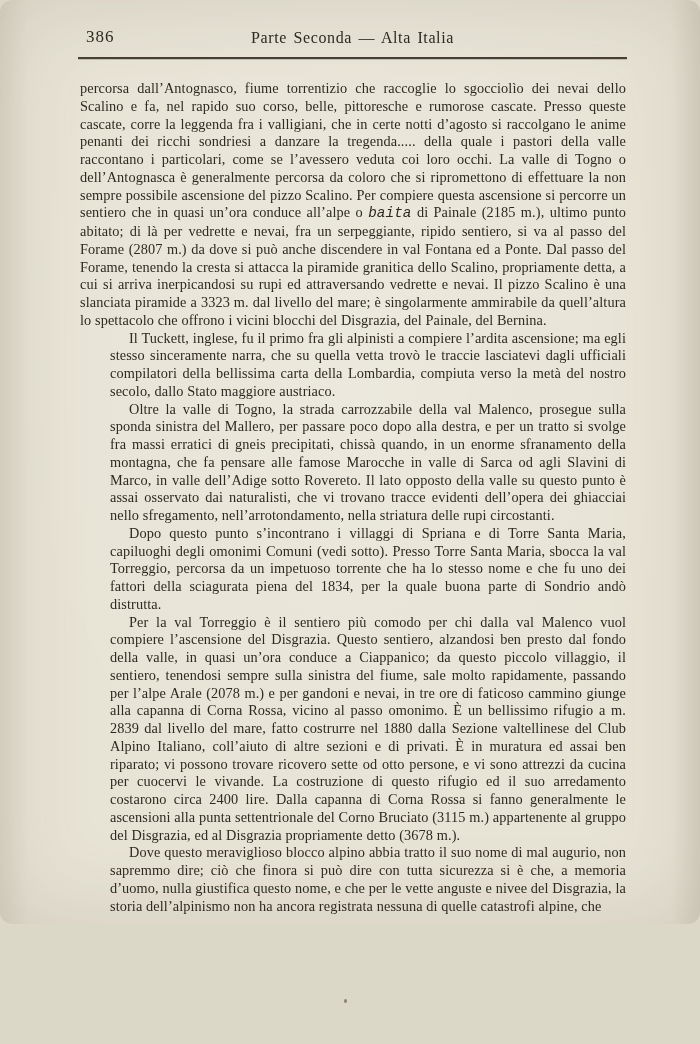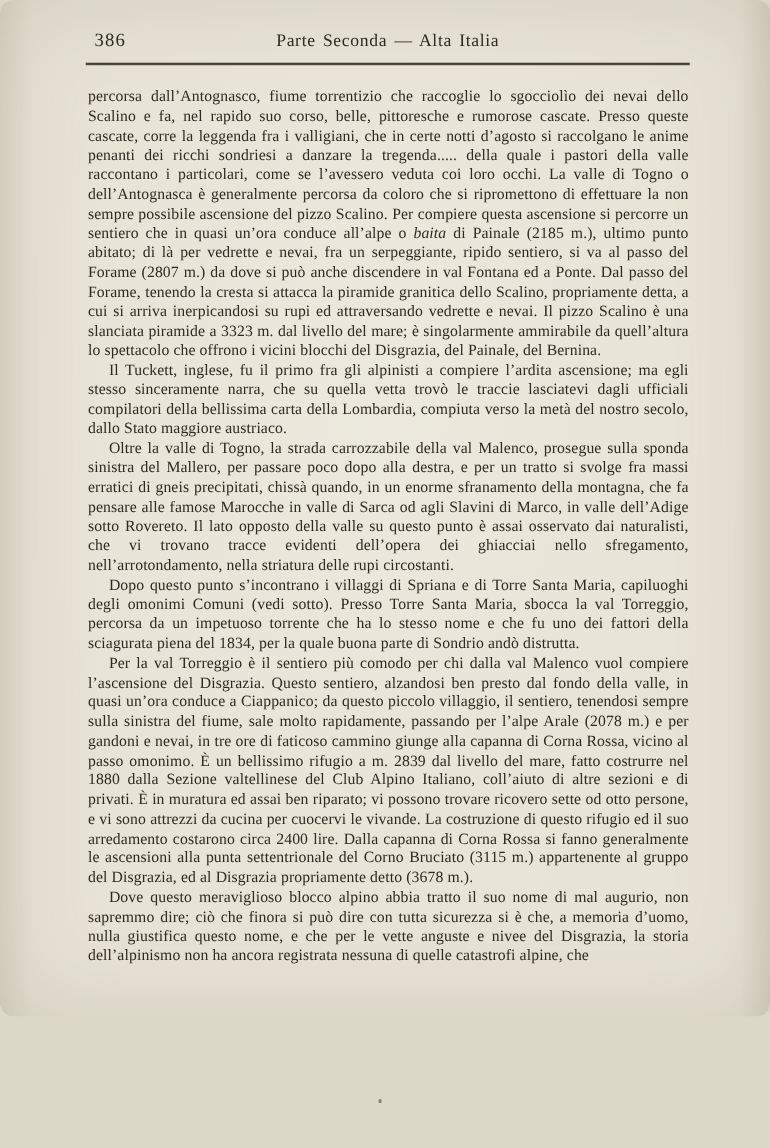--- a/index.html
+++ b/index.html
@@ -65,22 +65,23 @@
     line-height: 17.75px;
     text-align: justify;
     letter-spacing: 0.1px;
   }
   .text-block p {
     margin: 0;
     padding: 0;
   }
   .text-block p.indent {
     text-indent: 19px;
+    margin-left: 30px;
   }
-  .italic { font-style: italic; }
+  .italic { font-style: italic; font-family: Liberation Mono, monospace; }
   .speck {
     position: absolute;
     left: 344px;
     top: 999px;
     width: 3px;
     height: 4px;
     border-radius: 50%;
     background: rgba(70, 62, 48, 0.55);
   }
 </style>

